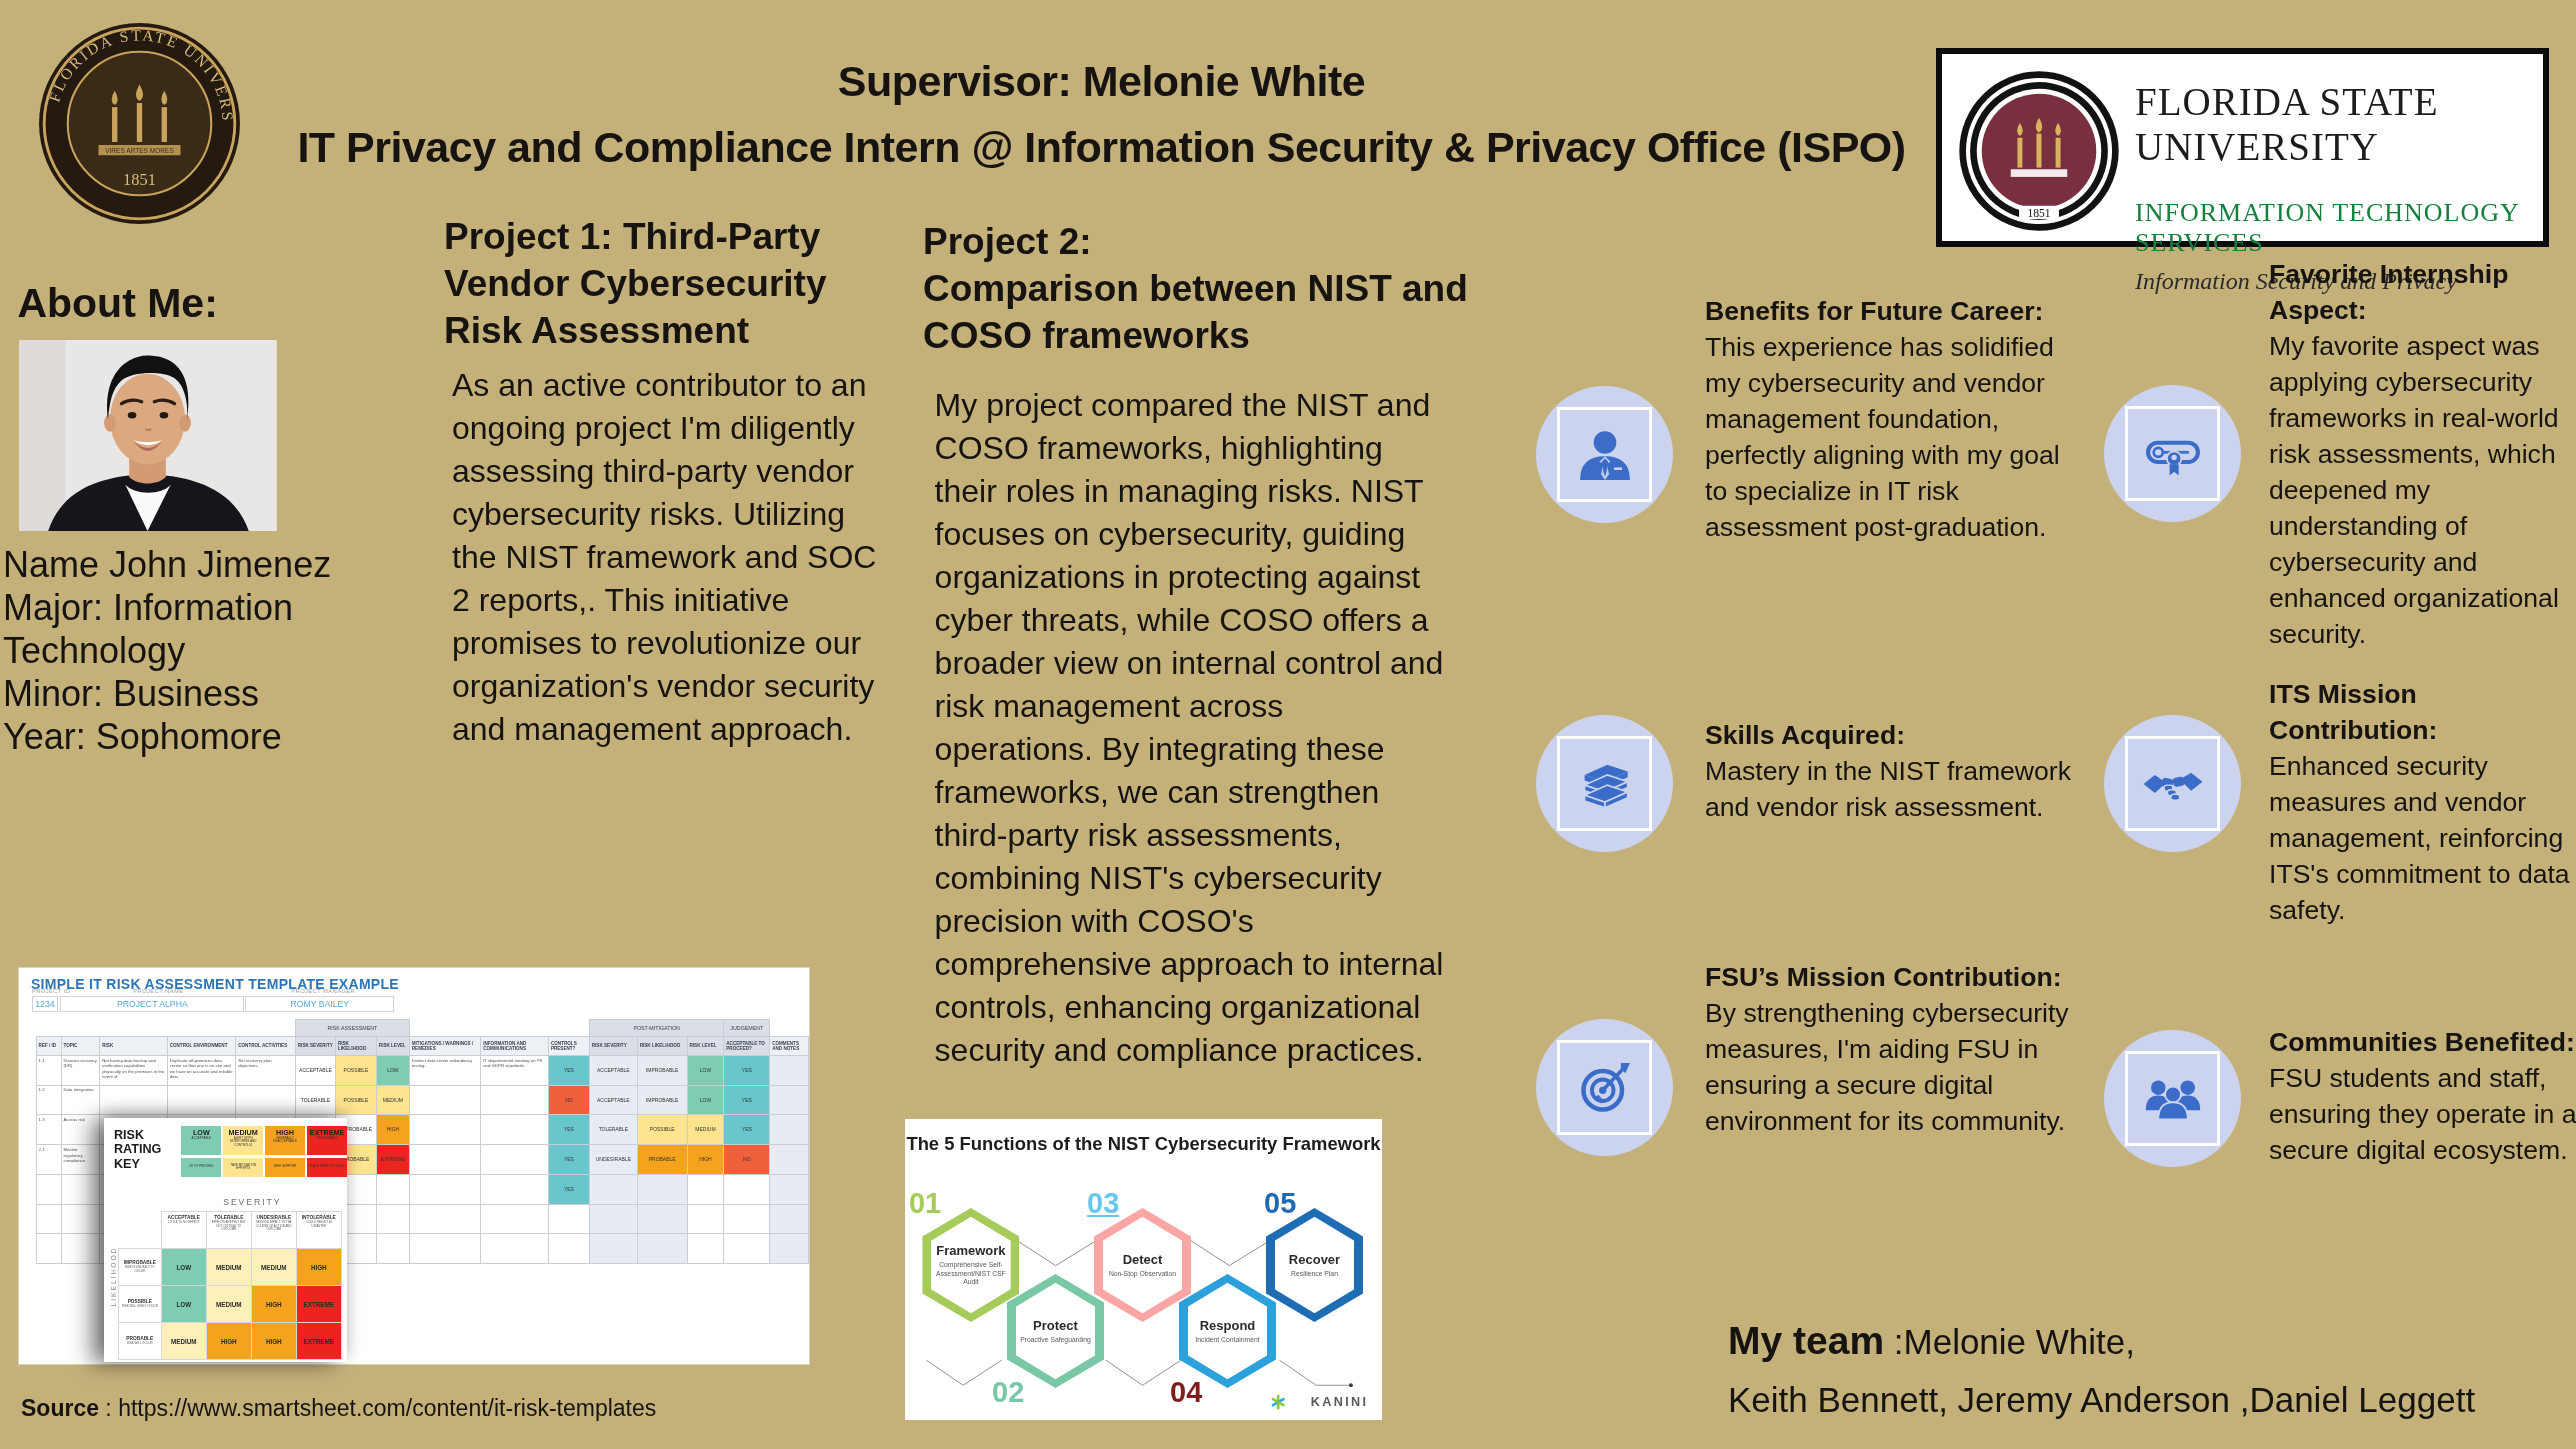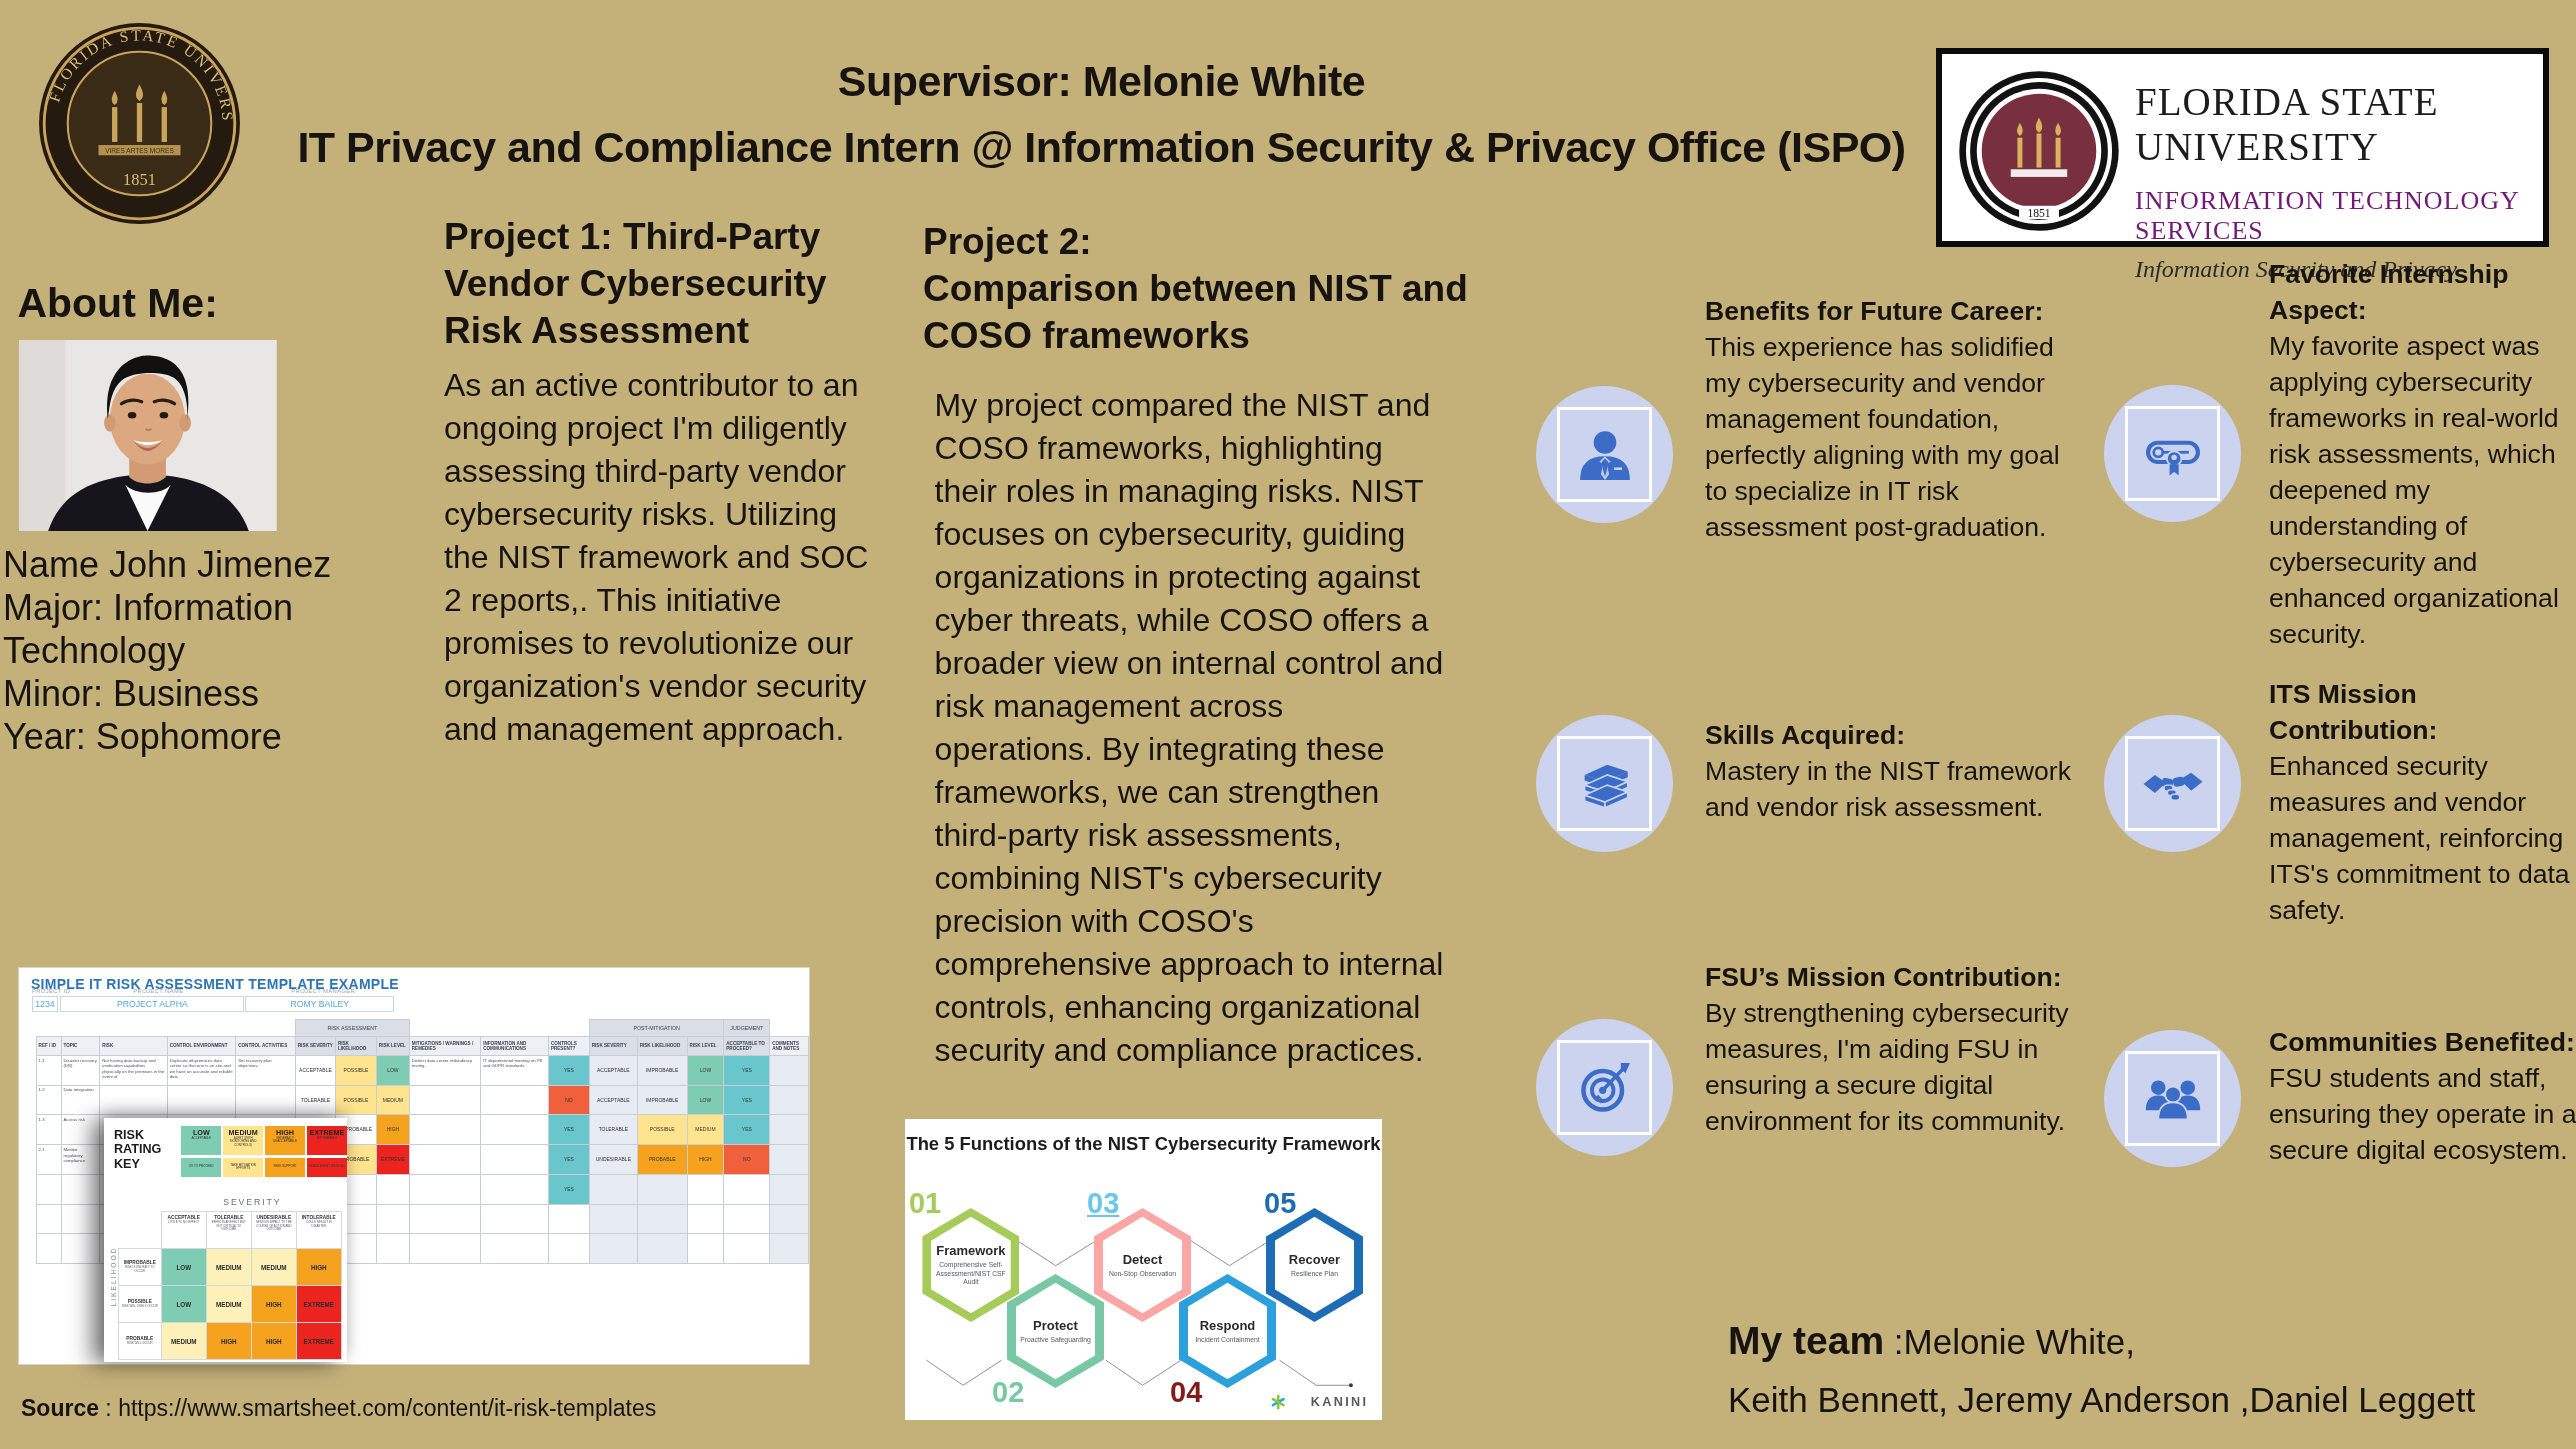--- a/index.html
+++ b/index.html
@@ -7,31 +7,31 @@
   #page{position:relative;width:2576px;height:1449px;background:var(--bg,#C4B17A);overflow:hidden;}
   .abs{position:absolute;}
 
   
   #main-title{left:251px;top:48px;width:1701px;text-align:center;font-weight:bold;font-size:43px;line-height:66px;letter-spacing:-0.5px;}
   #fsu-seal{left:37px;top:19.3px;width:205px;height:209px;}
   #its-logo-box{left:1936px;top:48px;width:613px;height:199px;background:#fff;border:6.8px solid #0b0b0b;box-sizing:border-box;}
   #its-logo-seal{position:absolute;left:13.5px;top:13.5px;width:166px;height:166px;}
   #its-logo-text{position:absolute;left:193px;top:25px;width:406px;}
   #its-line1{font-family:"Liberation Serif",serif;font-size:39px;color:#1c1c1c;letter-spacing:1px;}
-  #its-line2{font-family:"Liberation Serif",serif;font-size:26px;color:#701a75;margin-top:17px;letter-spacing:1px;}
+  #its-line2{font-family:"Liberation Serif",serif;font-size:26px;color:#15803d;margin-top:29px;letter-spacing:1px;}
   #its-line3{font-family:"Liberation Serif",serif;font-style:italic;font-size:24px;color:#2a2a2a;margin-top:9.7px;}
 
   
   #about-heading{left:17.4px;top:280px;font-size:41px;font-weight:bold;}
   #portrait{left:19.3px;top:340px;width:258px;height:191px;}
   #bio{left:3px;top:543px;width:437px;font-size:36px;font-weight:normal;line-height:43px;}
 
   
   .proj-title{font-weight:bold;font-size:37px;line-height:47px;white-space:pre-line;}
-  .proj-body{font-size:32px;line-height:43px;}
+  .proj-body{font-size:32px;line-height:43px;margin-left:8px;}
   #project1{left:444px;top:213px;width:437px;}
   #project1 .proj-body{margin-top:9.7px;}
   #project2{left:923px;top:218px;width:580px;}
   #project2 .proj-body{margin-top:25px;margin-left:11.6px;width:510px;}
 
   
   #risk-image{left:19.3px;top:968px;width:790px;height:396px;background:#fff;box-shadow:0 0 0 1px #d8d2be;}
   #risk-title{position:absolute;left:11.6px;top:7.7px;font-size:14px;font-weight:bold;color:var(--title-blue,#2E75B6);letter-spacing:0.3px;}
   .fld-label{position:absolute;top:20px;font-size:5.8px;color:#9aa0a8;letter-spacing:0.4px;}
   .fld-box{position:absolute;top:28px;height:16.4px;border:1px solid #cfd4da;box-sizing:border-box;text-align:center;font-size:8.7px;color:var(--link-blue,#56A7D8);line-height:14.5px;overflow:hidden;}

